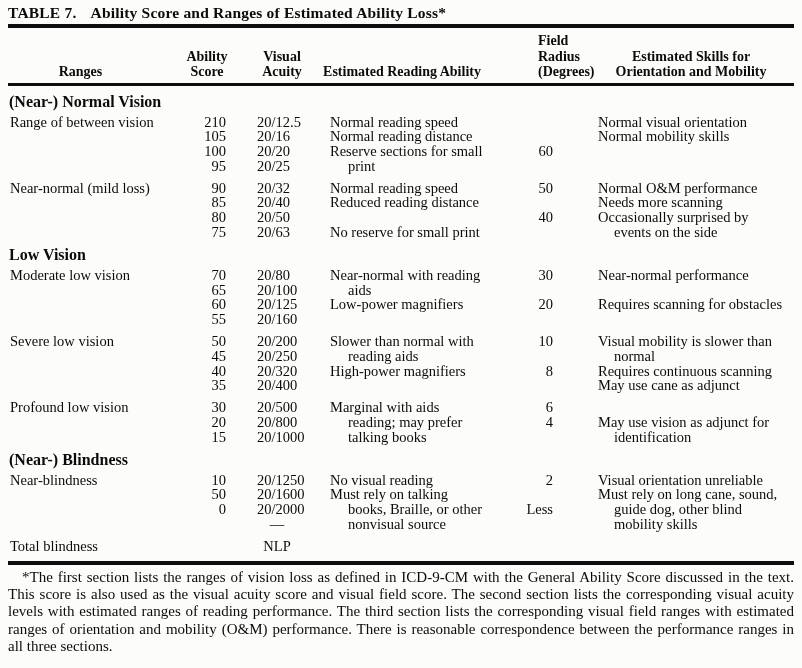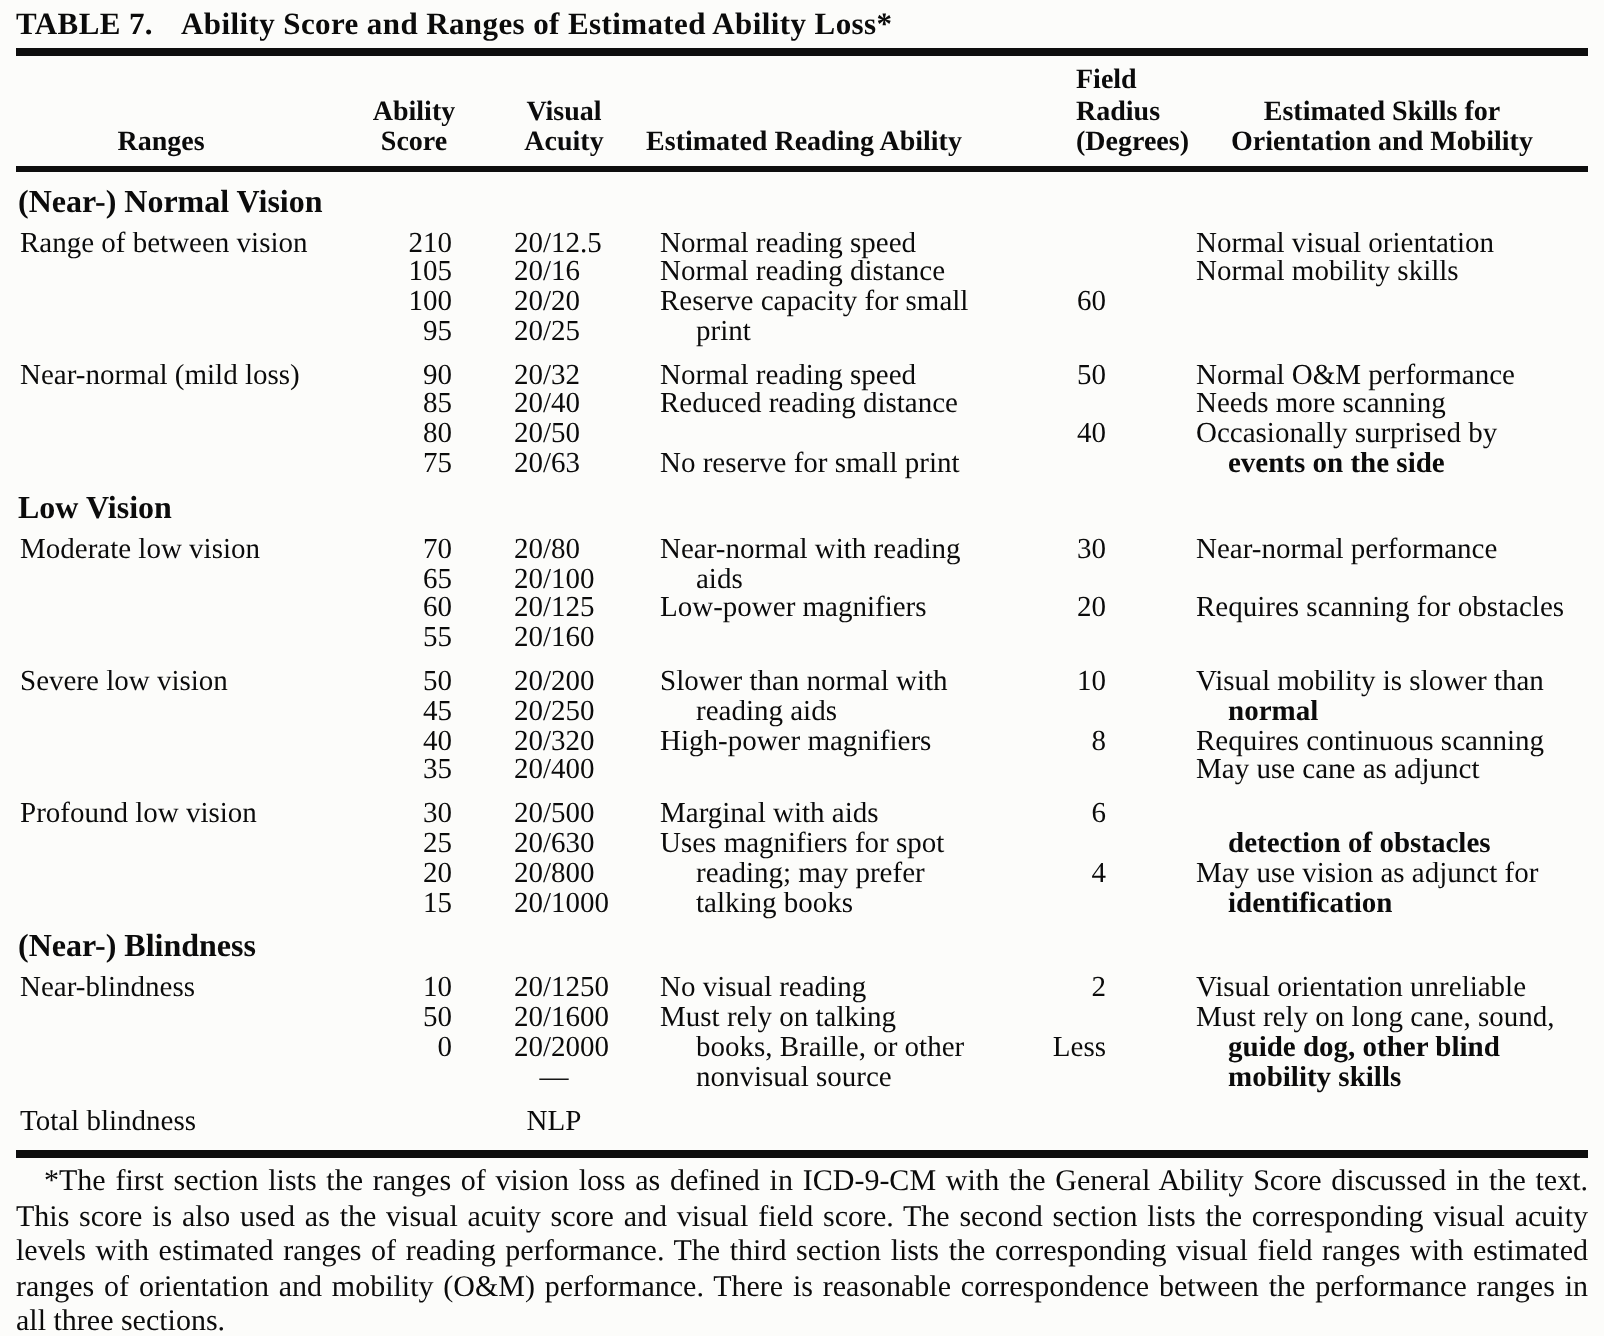--- a/index.html
+++ b/index.html
@@ -64,21 +64,21 @@
   }
   .c { white-space:nowrap; }
   .ranges  { padding-left:2px; }
   .ability { text-align:right; padding-right:5px; }
   .acuity  { padding-left:26px; }
   .acuity.vcenter { padding-left:0; text-align:center; }
   .reading { padding-left:7px; }
   .reading.ind { padding-left:25px; }
   .field   { text-align:right; padding-right:5px; }
   .skills  { padding-left:40px; }
-  .skills.ind2 { padding-left:56px;font-weight:bold; }
+  .skills.ind2 { padding-left:56px; }
 
   .rule-bottom { height:4px; background:#0e0e0e; margin-top:3px; }
 
   .footnote {
     font-size:15px;
     line-height:17.4px;
     text-align:justify;
     text-indent:14px;
     margin-top:4px;
   }
@@ -126,21 +126,21 @@
           <div class="c ability">105</div>
           <div class="c acuity">20/16</div>
           <div class="c reading">Normal reading distance</div>
           <div class="c field"></div>
           <div class="c skills">Normal mobility skills</div>
         </div>
         <div class="trow">
           <div class="c ranges"></div>
           <div class="c ability">100</div>
           <div class="c acuity">20/20</div>
-          <div class="c reading">Reserve capacity for small</div>
+          <div class="c reading">Reserve sections for small</div>
           <div class="c field">60</div>
           <div class="c skills"></div>
         </div>
         <div class="trow">
           <div class="c ranges"></div>
           <div class="c ability">95</div>
           <div class="c acuity">20/25</div>
           <div class="c reading ind">print</div>
           <div class="c field"></div>
           <div class="c skills"></div>
@@ -252,28 +252,20 @@
       <div class="group">
         <div class="trow">
           <div class="c ranges">Profound low vision</div>
           <div class="c ability">30</div>
           <div class="c acuity">20/500</div>
           <div class="c reading">Marginal with aids</div>
           <div class="c field">6</div>
         </div>
         <div class="trow">
           <div class="c ranges"></div>
-          <div class="c ability">25</div>
-          <div class="c acuity">20/630</div>
-          <div class="c reading">Uses magnifiers for spot</div>
-          <div class="c field"></div>
-          <div class="c skills ind2">detection of obstacles</div>
-        </div>
-        <div class="trow">
-          <div class="c ranges"></div>
           <div class="c ability">20</div>
           <div class="c acuity">20/800</div>
           <div class="c reading ind">reading; may prefer</div>
           <div class="c field">4</div>
           <div class="c skills">May use vision as adjunct for</div>
         </div>
         <div class="trow">
           <div class="c ranges"></div>
           <div class="c ability">15</div>
           <div class="c acuity">20/1000</div>

